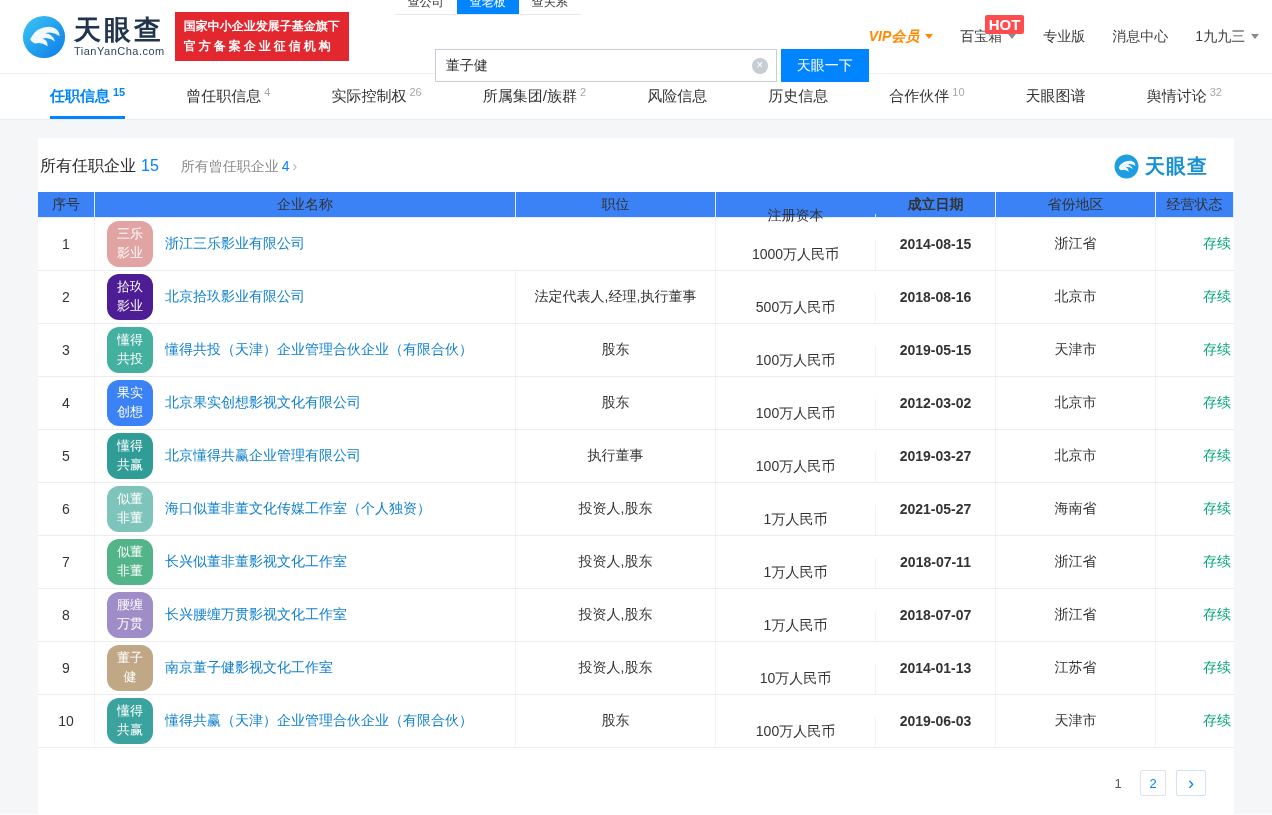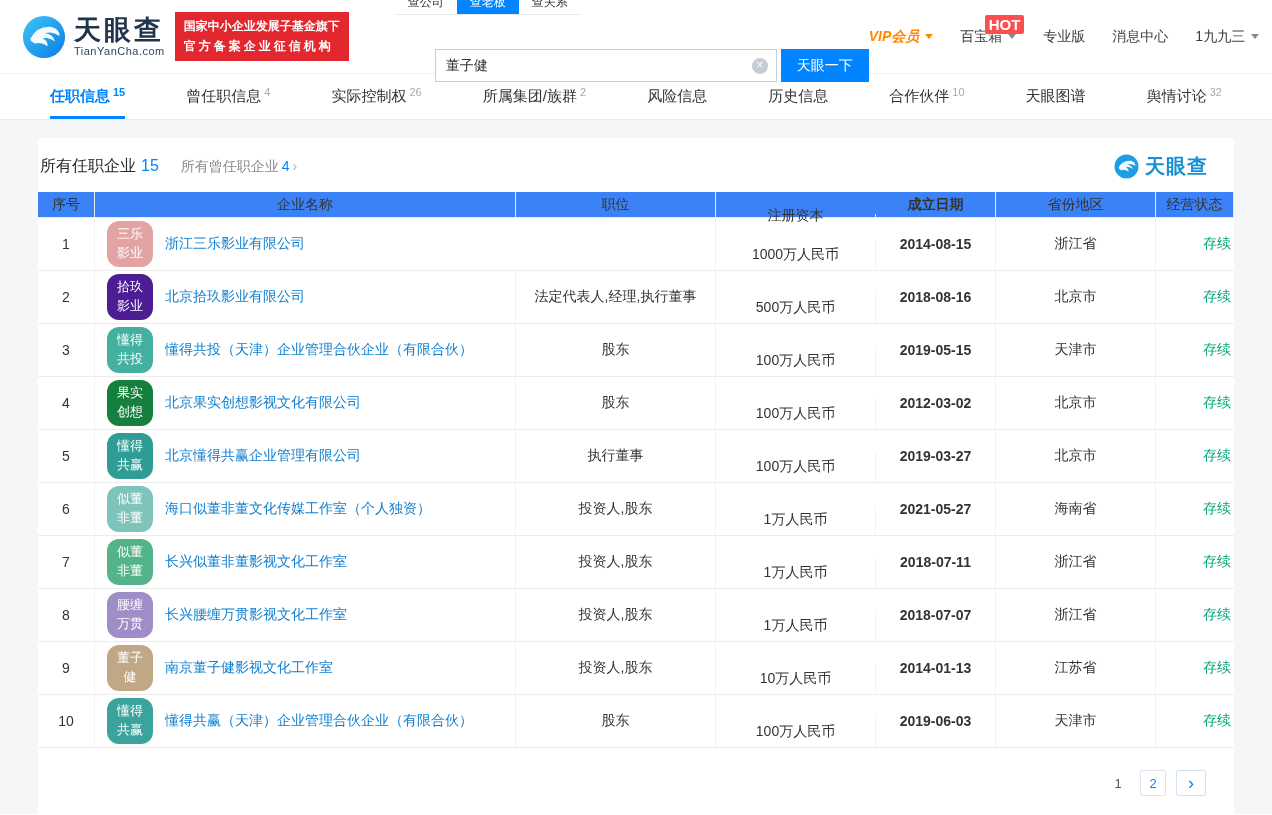--- a/index.html
+++ b/index.html
@@ -250,21 +250,21 @@
     <div class="td c-cap">100万人民币</div>
     <div class="td c-date">2019-05-15</div>
     <div class="td c-region">天津市</div>
     <div class="td c-status">
       <span class="status">存续</span>
     </div>
   </div>
           <div class="trow">
     <div class="td c-no">4</div>
     <div class="td c-name">
-      <span class="cicon" style="background: #15803d;">果实
+      <span class="cicon" style="background: #3b82f6;">果实
 创想</span>
       <a class="cname">北京果实创想影视文化有限公司</a>
     </div>
     <div class="td c-pos">股东</div>
     <div class="td c-cap">100万人民币</div>
     <div class="td c-date">2012-03-02</div>
     <div class="td c-region">北京市</div>
     <div class="td c-status">
       <span class="status">存续</span>
     </div>

